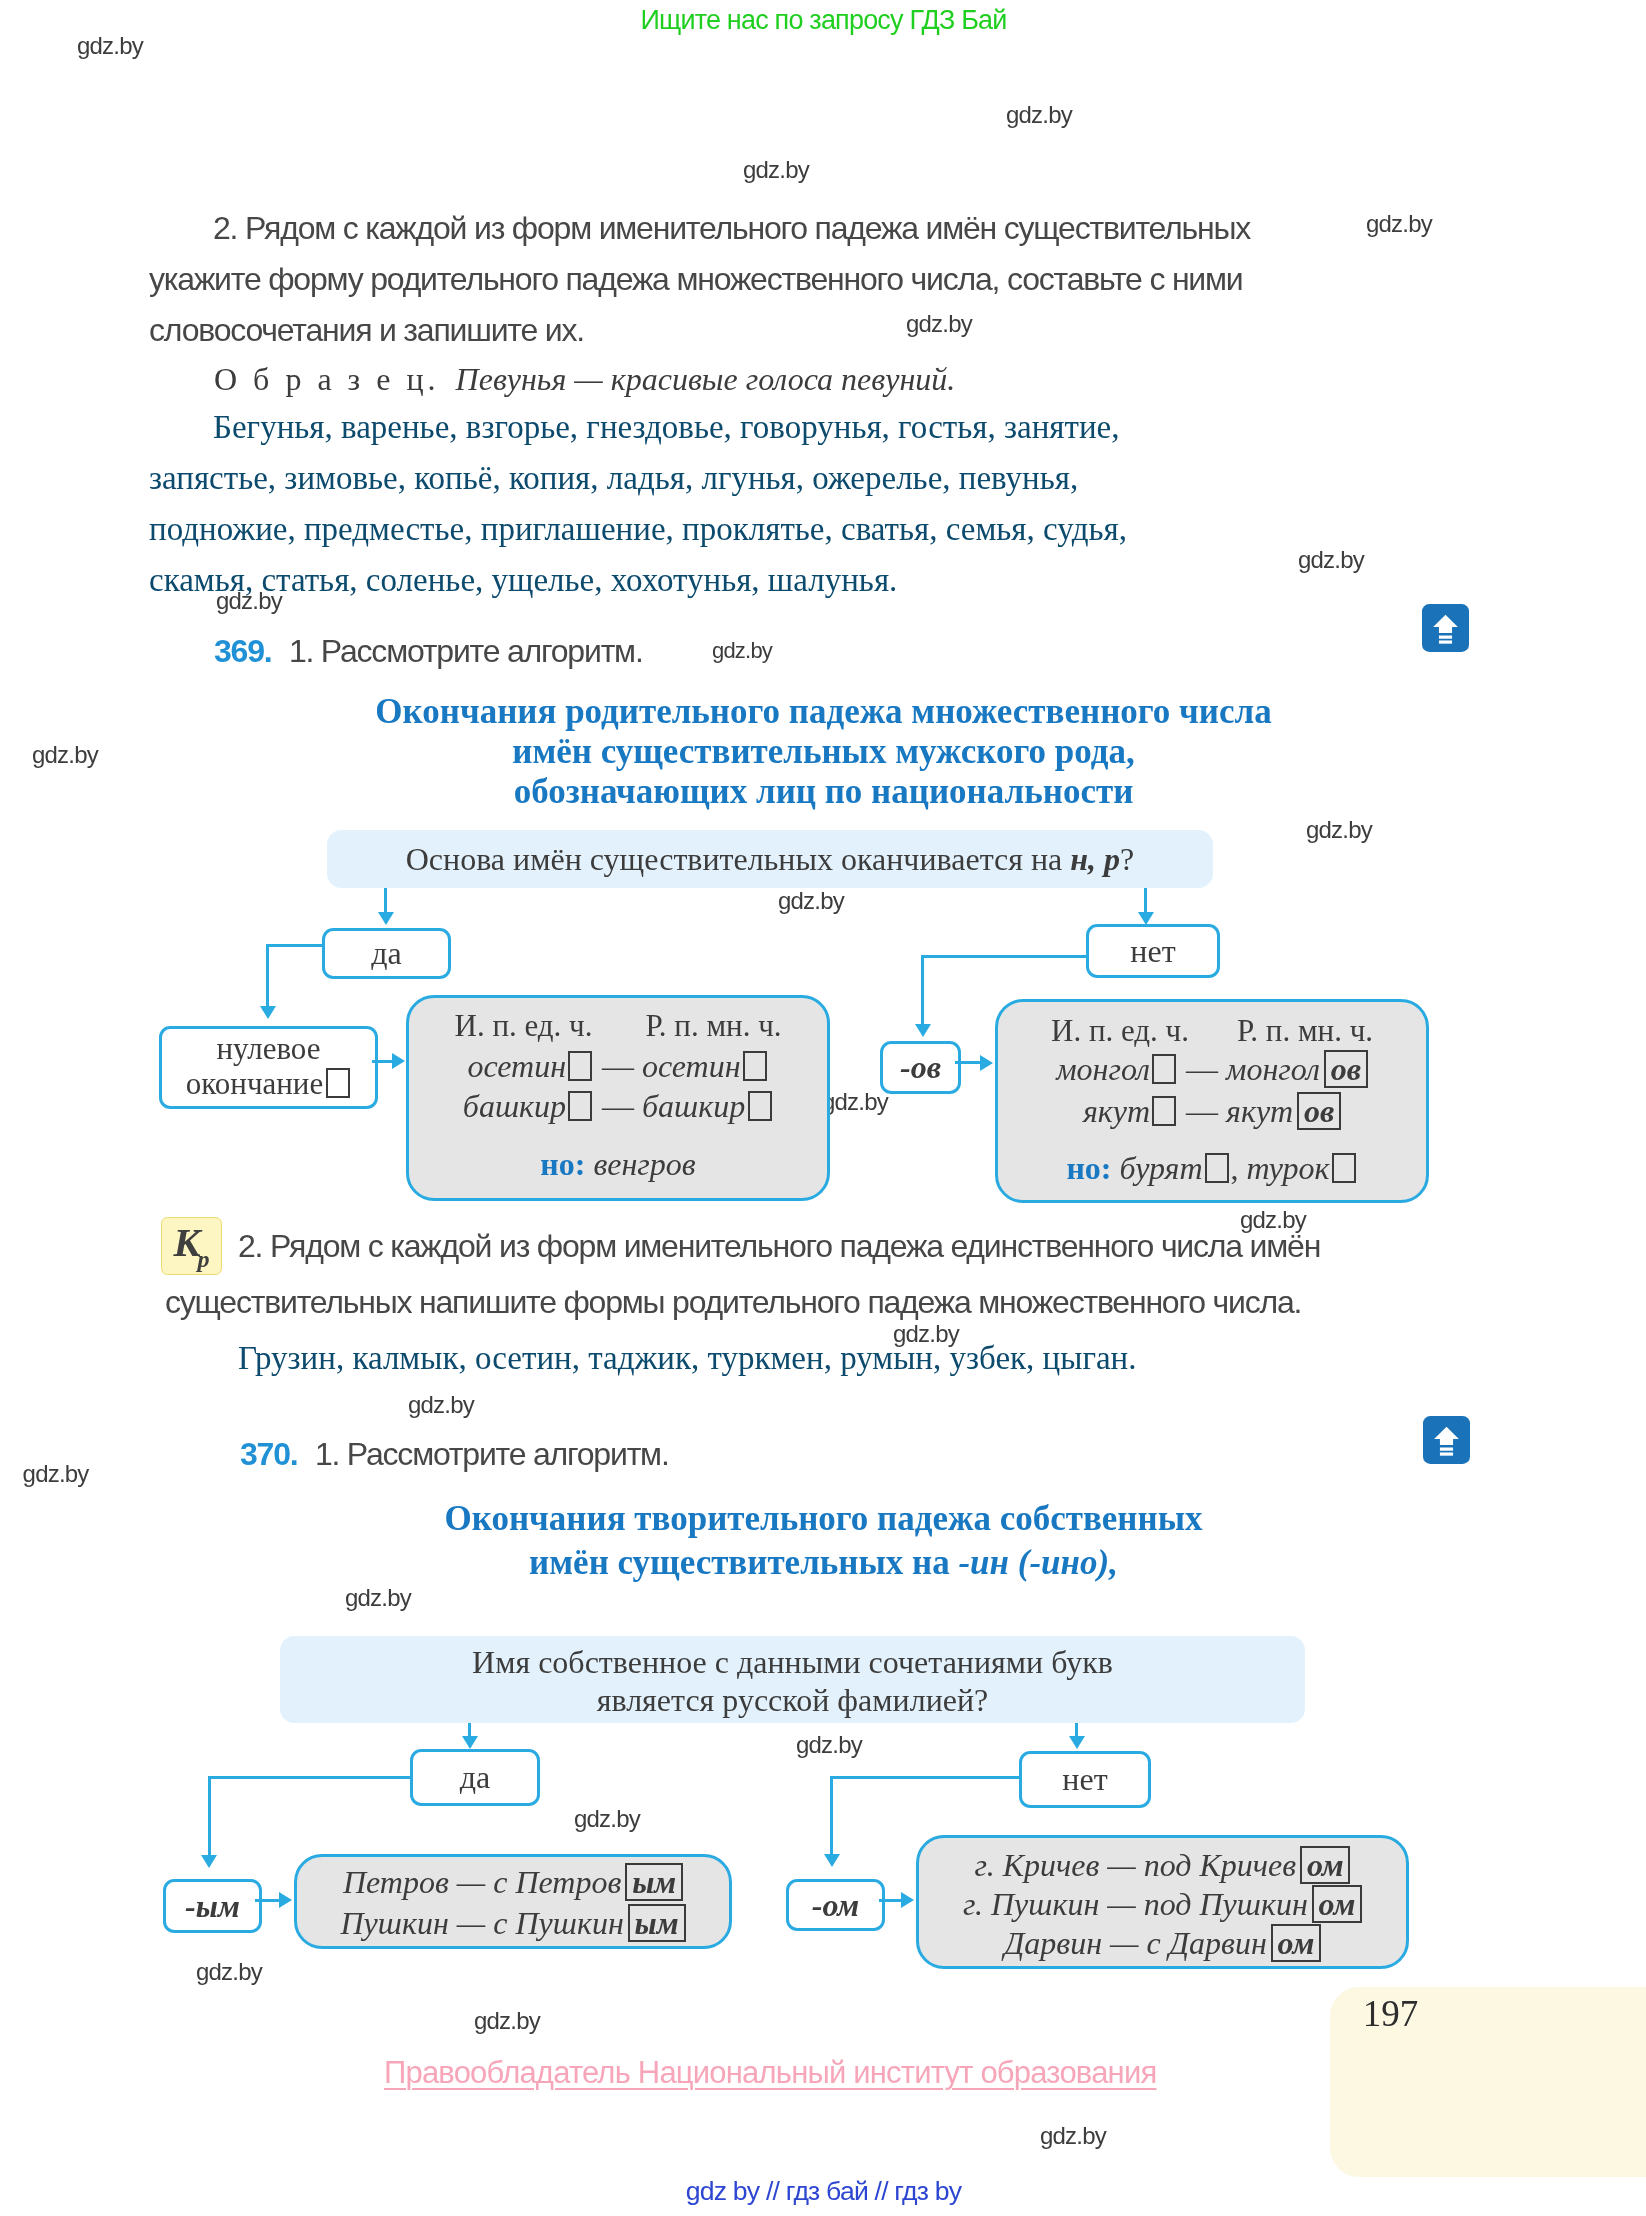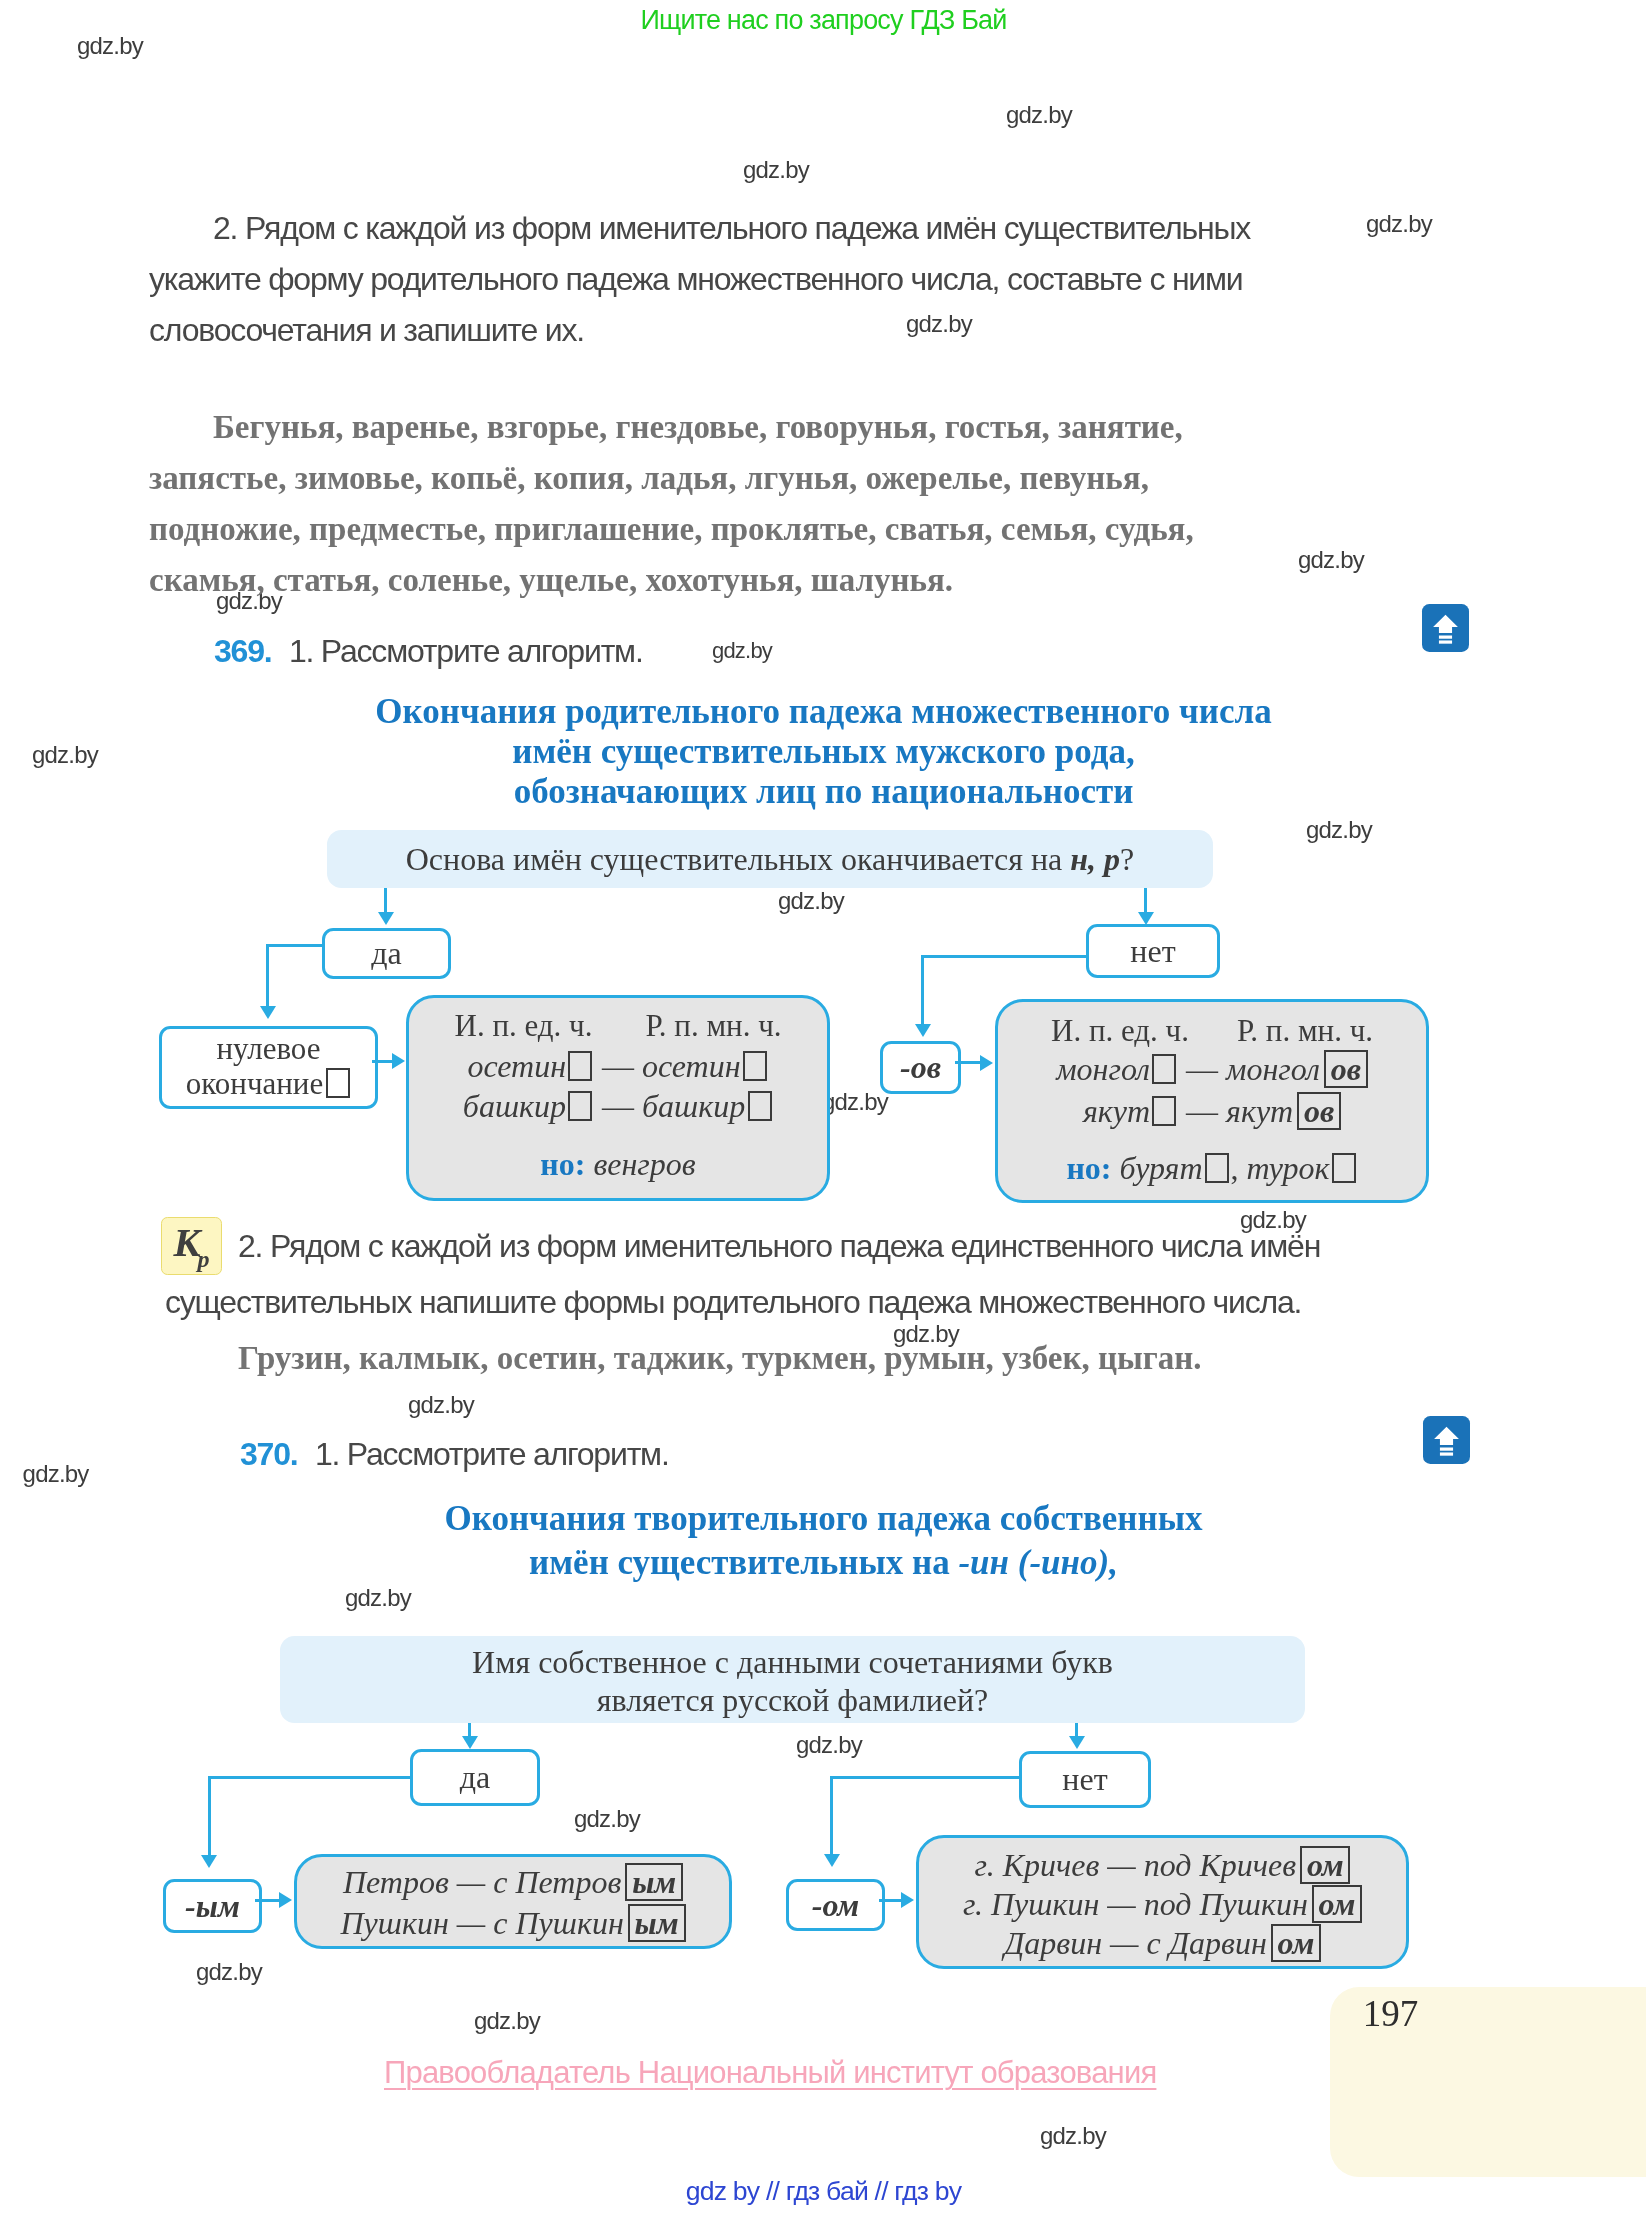--- a/index.html
+++ b/index.html
@@ -7,21 +7,21 @@
           font-family:"Liberation Serif","DejaVu Serif",serif;color:#3c3c3c;}
   .abs{position:absolute;}
   
   .wm{position:absolute;font-family:"Liberation Sans",sans-serif;font-size:24px;color:#3d3d3d;white-space:nowrap;letter-spacing:-0.8px;}
   .wm.small{font-size:22px;}
   
   .sans{font-family:"Liberation Sans",sans-serif;color:#474747;letter-spacing:-1.2px;}
   .p40{font-size:32px;line-height:51px;}
   .num{color:#2191d6;font-weight:bold;}
   
-  .words{font-size:33px;line-height:51px;font-weight:bold;color:#737373;}
+  .words{font-size:33px;line-height:51px;font-weight:normal;color:#0c4a6e;}
   .serif40{font-size:32px;}
   
   .bluehead{color:#1878c2;font-weight:bold;font-size:35px;line-height:40px;text-align:center;}
   .bluehead2{color:#1878c2;font-weight:bold;font-size:35px;line-height:44px;text-align:center;}
   
   .qbox{background:#e2f1fb;border-radius:14.5px;text-align:center;color:#3c3c3c;}
   .fbox{background:#fff;border:3.2px solid #29abe2;border-radius:11.3px;text-align:center;color:#3c3c3c;}
   .bigbox{background:#e5e5e5;border:3.2px solid #29abe2;border-radius:28px;color:#3c3c3c;}
   .bigbox .row{position:absolute;left:0;width:100%;text-align:center;white-space:nowrap;}
   .vl{position:absolute;width:3.2px;background:#29abe2;}
@@ -78,20 +78,24 @@
   <div class="wm" style="left:474px;top:2007px;">gdz.by</div>
   <div class="wm" style="left:1443px;top:2055px;">gdz.by</div>
   <div class="wm" style="left:1040px;top:2122px;">gdz.by</div>
 
   <div class="abs sans p40" style="left:149px;top:203px;width:1225px;">
     <div style="text-indent:64px;">2. Рядом с каждой из форм именительного падежа имён существительных</div>
     <div>укажите форму родительного падежа множественного числа, составьте с ними</div>
     <div>словосочетания и запишите их.</div>
   </div>
 
+  <div class="abs serif40" style="left:214px;top:361px;">
+    <span style="letter-spacing:4px;">О б р а з е ц.</span>
+    <span class="it" style="margin-left:8px;">Певунья — красивые голоса певуний.</span>
+  </div>
 
   <div class="abs words" style="left:149px;top:402px;width:1225px;">
     <div style="text-indent:64px;">Бегунья, варенье, взгорье, гнездовье, говорунья, гостья, занятие,</div>
     <div>запястье, зимовье, копьё, копия, ладья, лгунья, ожерелье, певунья,</div>
     <div>подножие, предместье, приглашение, проклятье, сватья, семья, судья,</div>
     <div>скамья, статья, соленье, ущелье, хохотунья, шалунья.</div>
   </div>
 
   <div class="abs sans" style="left:214px;top:633px;font-size:32px;">
     <span class="num">369.</span>

